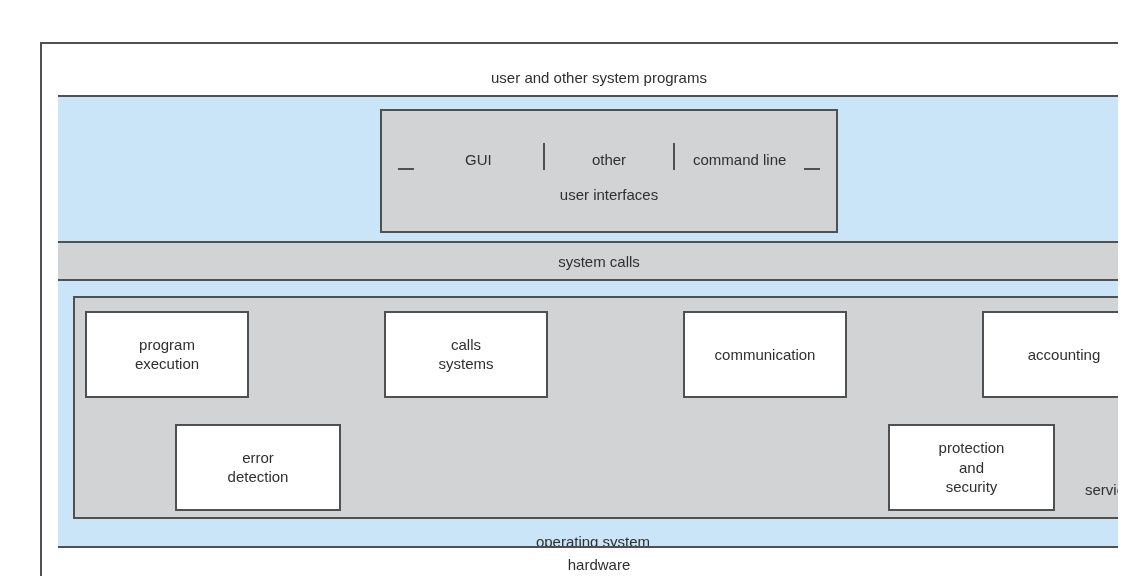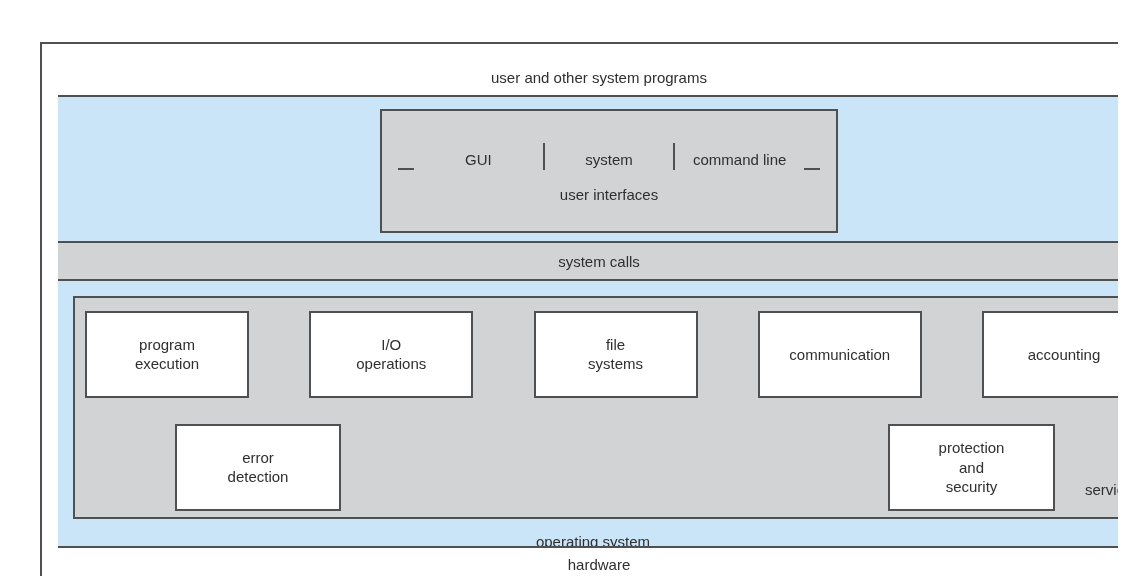--- a/index.html
+++ b/index.html
@@ -109,39 +109,37 @@
   <div class="outer">
 
     <div class="band band-user-programs">
       <div class="band-label">user and other system programs</div>
     </div>
 
     <div class="band band-ui">
       <div class="ui-group">
         <div class="ui-top">
           <div class="ui-cell">GUI</div>
-          <div class="ui-cell">system</div>
+          <div class="ui-cell">other</div>
           <div class="ui-cell">command line</div>
         </div>
         <div class="ui-bottom">user interfaces</div>
       </div>
     </div>
 
     <div class="band band-syscalls">
       <div class="band-label">system calls</div>
     </div>
 
     <div class="band band-os">
       <div class="services-box">
         <div class="services-row1">
           <div class="svc-box">program
 execution</div>
-          <div class="svc-box">I/O
-operations</div>
-          <div class="svc-box">file
+          <div class="svc-box">calls
 systems</div>
           <div class="svc-box">communication</div>
           <div class="svc-box">accounting</div>
         </div>
         <div class="svc-box abs svc-error">error
 detection</div>
         <div class="svc-box abs svc-protection">protection
 and
 security</div>
         <div class="services-label">services</div>

